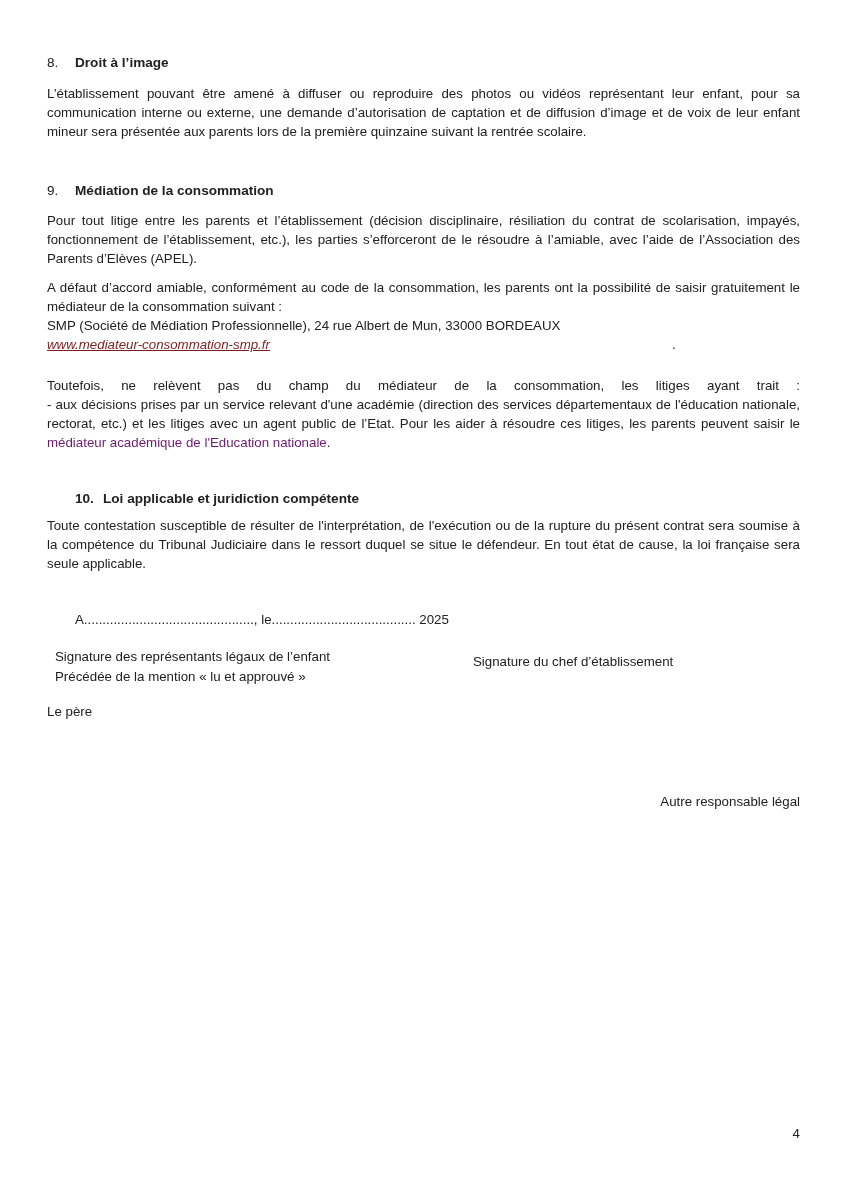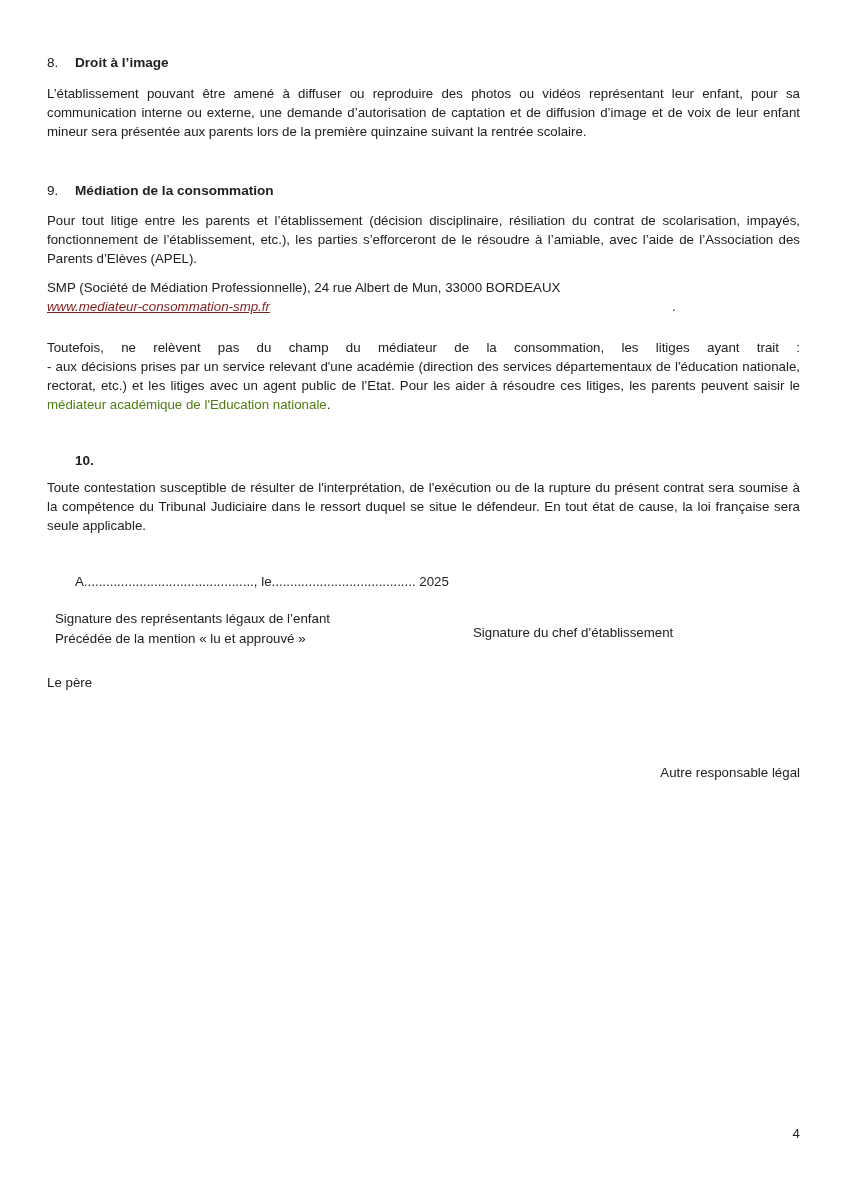--- a/index.html
+++ b/index.html
@@ -26,42 +26,42 @@
 
   .mt12 { margin-top: 12px; }
   .mt40 { margin-top: 40px; }
   .mt11 { margin-top: 11px; }
   .mt10 { margin-top: 10px; }
   .mt22 { margin-top: 22px; }
   .mt37 { margin-top: 37px; margin-left: 28px; }
   .mt8  { margin-top: 8px; }
   .mt35 { margin-top: 18px; }
   .mt7  { margin-top: 1px; }
-  .mt34 { margin-top: 25px; }
+  .mt34 { margin-top: 16px; }
   .mt72 { margin-top: 72px; }
   .mt71 { margin-top: 71px; text-align: right; }
   .pt53 { padding-top: 53px; }
 
   a.url-link {
     color: #7f1d1d;
     font-style: italic;
     text-decoration: underline;
     cursor: pointer;
   }
   a.soft-link {
-    color: #4d7c0f;
+    color: #701a75;
     text-decoration: none;
     cursor: pointer;
   }
   .link-row { position: relative; }
   .link-row .trailing-dot { position: absolute; left: 625px; top: 0; color: #212121; }
 
   .sig-row { position: relative; height: 19px; }
   .sig-row .sig-left { margin-left: 8px; }
-  .sig-row .sig-right { position: absolute; left: 426px; top: 14px; }
+  .sig-row .sig-right { position: absolute; left: 426px; top: 5px; }
   .indent8 { margin-left: 8px; }
 
   .page-number {
     position: absolute;
     top: 1124px;
     right: 48px;
     font-size: 13.3px;
     color: #212121;
   }
 </style>
@@ -77,34 +77,36 @@
     </h2>
     <p class="just mt12">L’établissement pouvant être amené à diffuser ou reproduire des photos ou vidéos représentant leur enfant, pour sa communication interne ou externe, une demande d’autorisation de captation et de diffusion d’image et de voix de leur enfant mineur sera présentée aux parents lors de la première quinzaine suivant la rentrée scolaire.</p>
 
     <h2 class="heading mt40">
       <span class="num">9.</span>
       <span class="title">Médiation de la consommation</span>
     </h2>
     <p class="just mt11">Pour tout litige entre les parents et l’établissement (décision disciplinaire, résiliation du contrat de scolarisation, impayés, fonctionnement de l’établissement, etc.), les parties s’efforceront de le résoudre à l’amiable, avec l’aide de l’Association des Parents d’Elèves (APEL).</p>
 
     <div class="mt10">
+      <p class="just">A défaut d’accord amiable, conformément au code de la consommation, les parents ont la possibilité de saisir gratuitement le médiateur de la consommation suivant :</p>
       <div class="line">SMP (Société de Médiation Professionnelle), 24 rue Albert de Mun, 33000 BORDEAUX</div>
       <div class="line link-row">
         <a class="url-link">www.mediateur-consommation-smp.fr</a>
         <span class="trailing-dot">.</span>
       </div>
     </div>
 
     <div class="mt22">
       <p class="just-all">Toutefois, ne relèvent pas du champ du médiateur de la consommation, les litiges ayant trait :</p>
       <p class="just"><span>- aux décisions prises par un service relevant d'une académie (direction des services départementaux de l'éducation nationale, rectorat, etc.) et les litiges avec un agent public de l’Etat. Pour les aider à résoudre ces litiges, les parents peuvent saisir le </span><a class="soft-link">médiateur académique de l'Education nationale</a><span>.</span></p>
     </div>
 
     <h2 class="heading mt37">
       <span class="num bold">10.</span>
+      <span class="title">Loi applicable et juridiction compétente</span>
     </h2>
     <p class="just mt8">Toute contestation susceptible de résulter de l'interprétation, de l'exécution ou de la rupture du présent contrat sera soumise à la compétence du Tribunal Judiciaire dans le ressort duquel se situe le défendeur. En tout état de cause, la loi française sera seule applicable.</p>
 
     <div class="line mt37">A.............................................., le....................................... 2025</div>
 
     <div class="sig-row mt35">
       <span class="sig-left">Signature des représentants légaux de l’enfant</span>
       <span class="sig-right">Signature du chef d’établissement</span>
     </div>
 

